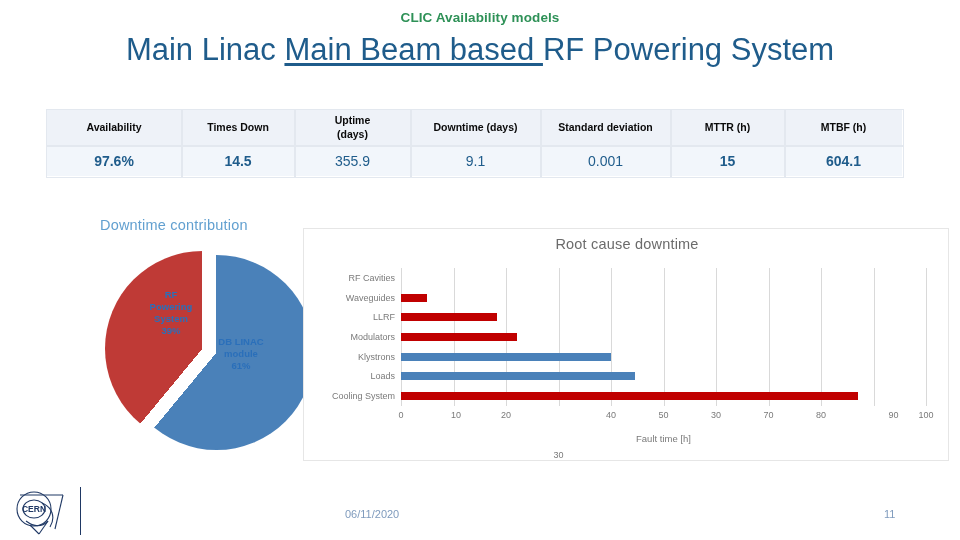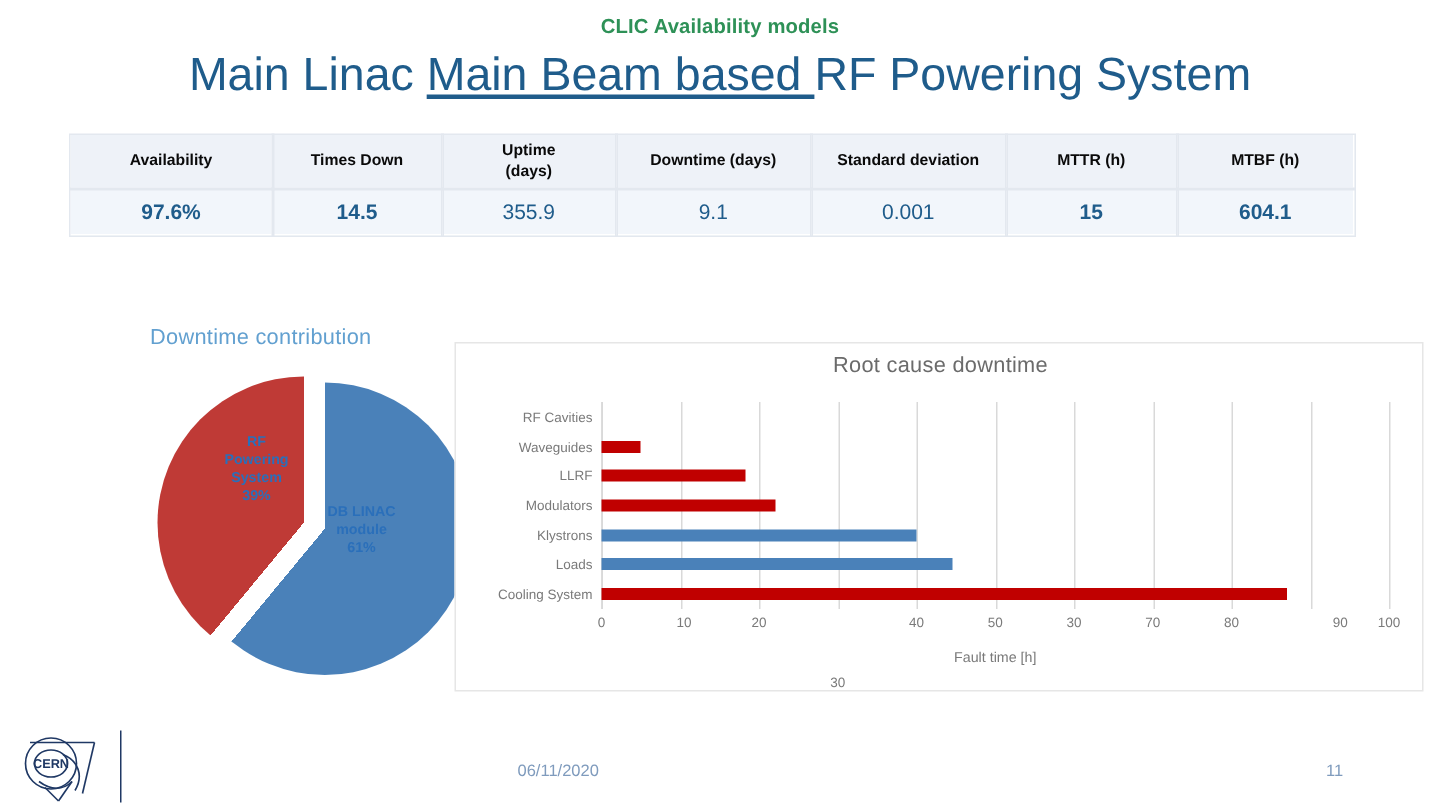--- a/index.html
+++ b/index.html
@@ -29,21 +29,21 @@
   #title-wrap span {
     font-size:31px;
     color:#1f5c8b;
     font-weight:400;
     letter-spacing:0px;
   }
   #title-underline { text-decoration:underline; text-underline-offset:3px; }
 
   
   #stats-table {
-    position:absolute; left:46px; top:89px;
+    position:absolute; left:46px; top:109px;
     width:856px;
     border-collapse:collapse;
     table-layout:fixed;
   }
   #stats-table th, #stats-table td {
     border:1px solid #ffffff;
     outline:1px solid #e3e8ef;
     text-align:center;
     vertical-align:middle;
   }

